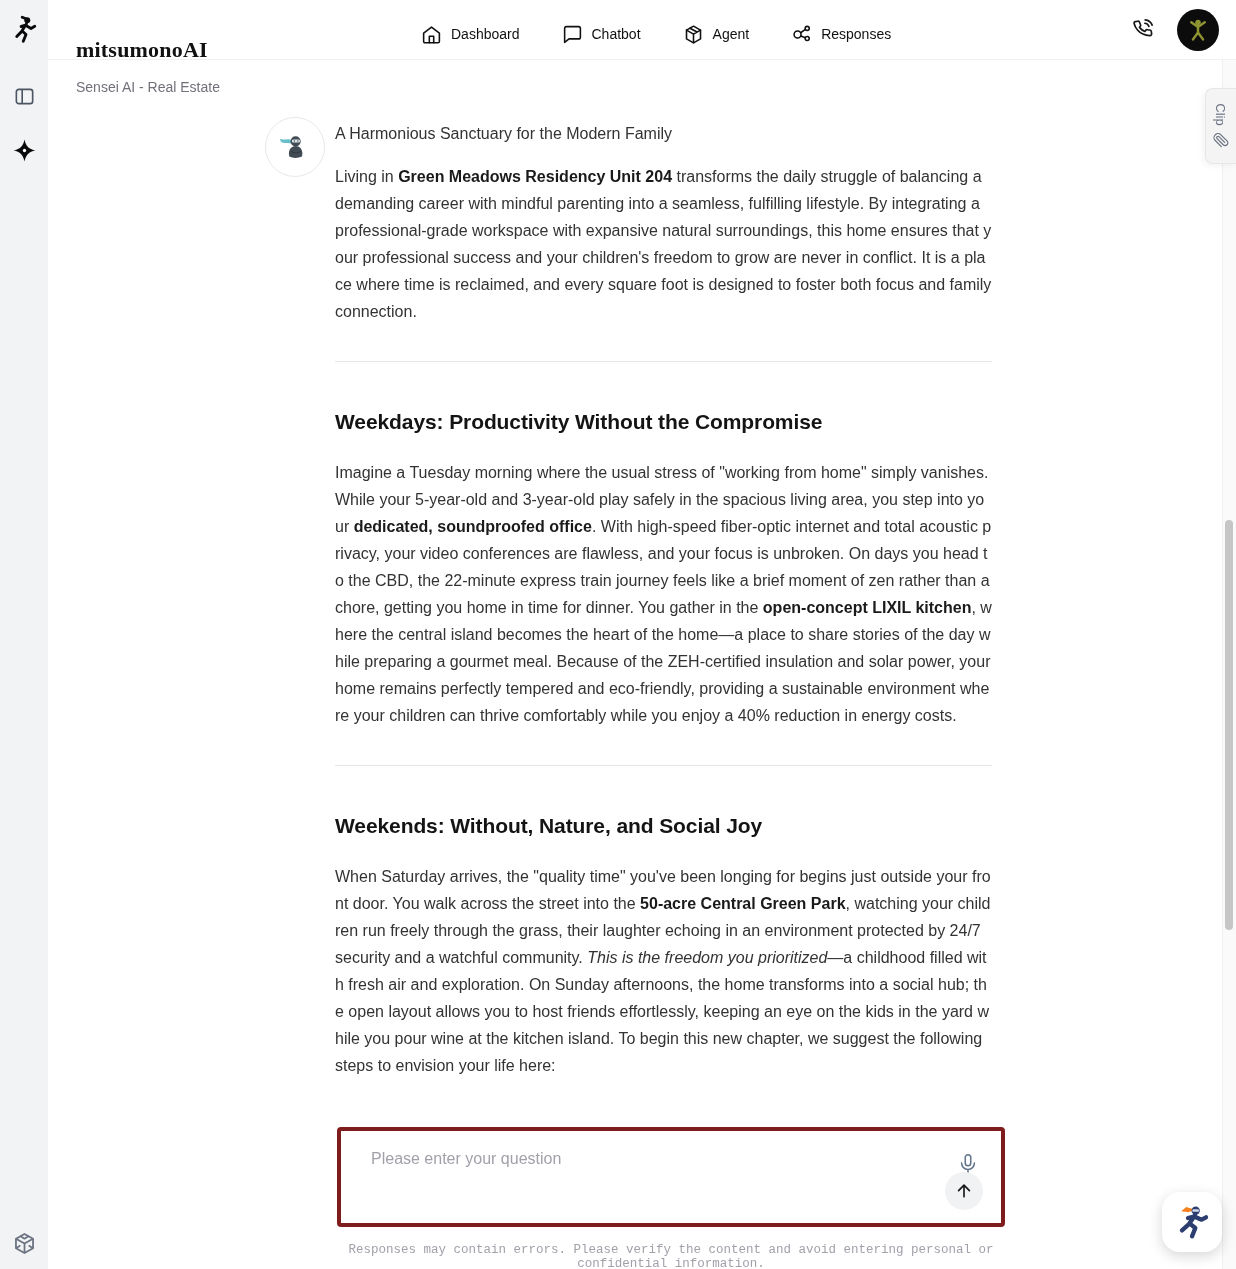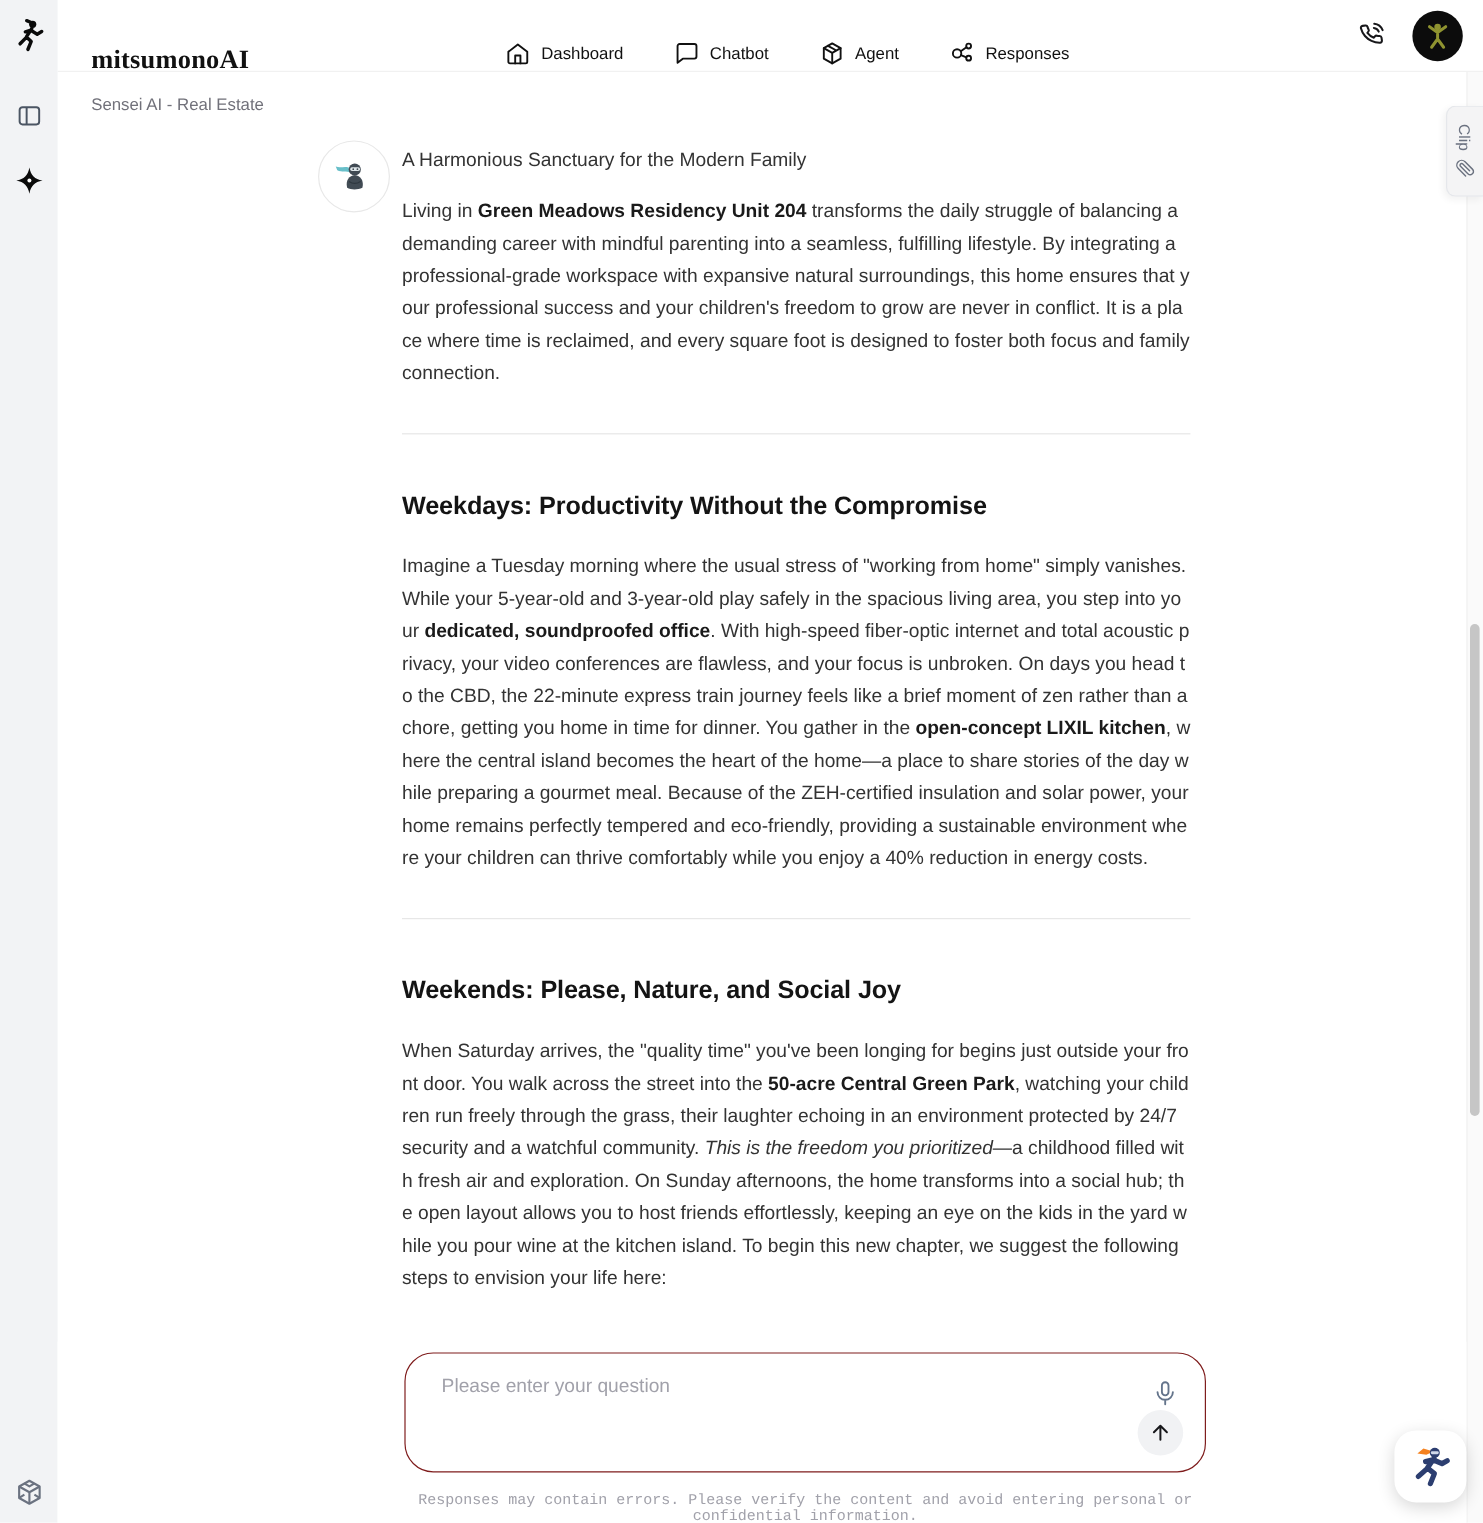--- a/index.html
+++ b/index.html
@@ -27,21 +27,21 @@
   
   .header {
     position:absolute; left:48px; top:0; right:0; height:60px;
     background:#fff; border-bottom:1px solid #f1f1f1; z-index:18;
   }
   .brand {
     position:absolute; left:28px; top:0; height:48px; display:flex; align-items:center;
     font-family:"Liberation Serif", serif; font-size:22px; font-weight:600; color:#111; letter-spacing:.2px;margin-top:26px;
   }
   .nav {
-    position:absolute; left:50%; top:16px; transform:translateX(-47%);
+    position:absolute; left:50%; top:6px; transform:translateX(-47%);
     height:56px; display:flex; align-items:center; gap:42px;
   }
   .nav-item { display:flex; align-items:center; gap:9px; cursor:pointer; color:#111; }
   .nav-item .lbl { font-size:14px; }
   .header-right {
     position:absolute; right:17px; top:0; height:60px; display:flex; align-items:center; gap:22px;
   }
   .call-btn { color:#18181b; cursor:pointer; display:flex; }
   .avatar-sm {
     width:42px; height:42px; border-radius:50%; background:#0c0c0c; overflow:hidden;
@@ -66,21 +66,21 @@
   .msg-content hr { border:0; border-top:1px solid #e7e7e7; margin:36px 0 48px; }
   .msg-content h2 {
     margin:0 0 25px; font-size:21px; line-height:24px; font-weight:700; color:#141414;
     letter-spacing:-.1px;
   }
 
   
   .input-backdrop { position:absolute; left:48px; right:14px; top:1118px; bottom:0; background:#fff; z-index:24; }
   .input-box {
     position:absolute; left:337px; top:1127px; width:668px; height:100px;
-    background:#fff; border:1px solid #7f1d1d; border-radius:24px; z-index:25;
+    background:#fff; border:4px solid #7f1d1d; border-radius:4px; z-index:25;
   }
   .input-box textarea {
     position:absolute; left:28px; top:17px; width:560px; height:60px;
     border:none; outline:none; resize:none; font-family:"Liberation Sans", sans-serif;
     font-size:16px; color:#18181b; background:transparent;
   }
   .input-box textarea::placeholder { color:#a1a1aa; }
   .mic-btn { position:absolute; right:22px; top:22px; color:#64748b; cursor:pointer; }
   .send-btn {
     position:absolute; right:18px; bottom:13px; width:38px; height:38px; border-radius:50%;
@@ -212,21 +212,21 @@
         <path d="M24 37 C28 40 34 40 38 37" stroke="#2f3840" stroke-width="1.6" fill="none" stroke-linecap="round"></path>
       </svg>
     </div>
     <div class="msg-content">
         <p><span>A Harmonious Sanctuary for the Modern Family</span></p>
         <p><span>Living in </span><strong>Green Meadows Residency Unit 204</strong><span> transforms the daily struggle of balancing a demanding career with mindful parenting into a seamless, fulfilling lifestyle. By integrating a professional-grade workspace with expansive natural surroundings, this home ensures that your professional success and your children's freedom to grow are never in conflict. It is a place where time is reclaimed, and every square foot is designed to foster both focus and family connection.</span></p>
         <hr>
         <h2><span>Weekdays: Productivity Without the Compromise</span></h2>
         <p><span>Imagine a Tuesday morning where the usual stress of "working from home" simply vanishes. While your 5-year-old and 3-year-old play safely in the spacious living area, you step into your </span><strong>dedicated, soundproofed office</strong><span>. With high-speed fiber-optic internet and total acoustic privacy, your video conferences are flawless, and your focus is unbroken. On days you head to the CBD, the 22-minute express train journey feels like a brief moment of zen rather than a chore, getting you home in time for dinner. You gather in the </span><strong>open-concept LIXIL kitchen</strong><span>, where the central island becomes the heart of the home—a place to share stories of the day while preparing a gourmet meal. Because of the ZEH-certified insulation and solar power, your home remains perfectly tempered and eco-friendly, providing a sustainable environment where your children can thrive comfortably while you enjoy a 40% reduction in energy costs.</span></p>
         <hr>
-        <h2><span>Weekends: Please, Nature, and Social Joy</span></h2>
+        <h2><span>Weekends: Without, Nature, and Social Joy</span></h2>
         <p><span>When Saturday arrives, the "quality time" you've been longing for begins just outside your front door. You walk across the street into the </span><strong>50-acre Central Green Park</strong><span>, watching your children run freely through the grass, their laughter echoing in an environment protected by 24/7 security and a watchful community. </span><em>This is the freedom you prioritized</em><span>—a childhood filled with fresh air and exploration. On Sunday afternoons, the home transforms into a social hub; the open layout allows you to host friends effortlessly, keeping an eye on the kids in the yard while you pour wine at the kitchen island. To begin this new chapter, we suggest the following steps to envision your life here:</span></p>
       </div>
   </div>
 
   <div class="input-backdrop"></div>
   <div class="input-box">
     <textarea placeholder="Please enter your question" style=""></textarea>
     <span class="mic-btn">
       <svg width="22" height="22" viewBox="0 0 24 24" fill="none" stroke="currentColor" stroke-width="1.7" stroke-linecap="round" stroke-linejoin="round">
         <rect x="9" y="2" width="6" height="12" rx="3"></rect>

